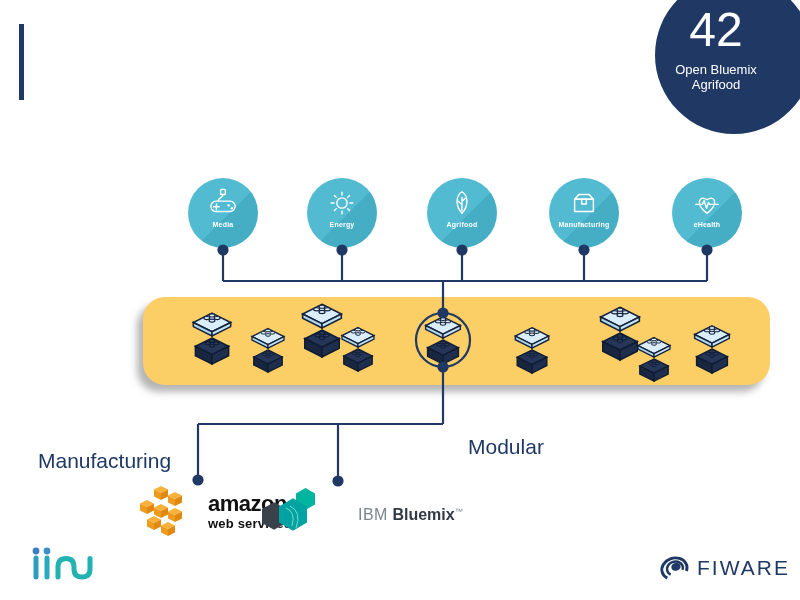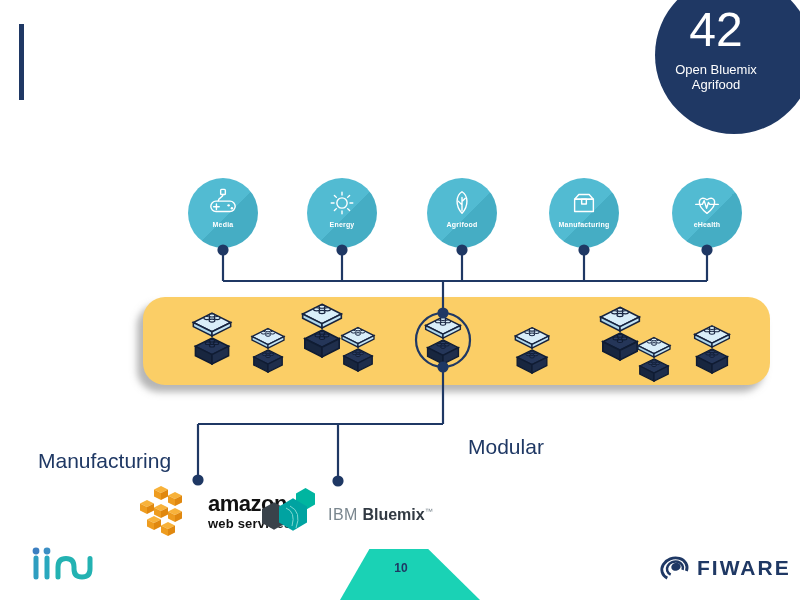--- a/index.html
+++ b/index.html
@@ -37,35 +37,35 @@
   .block{position:absolute;z-index:4;}
   .connector-overlay{position:absolute;left:0;top:0;z-index:5;pointer-events:none;}
   
   .modular-label{position:absolute;left:468px;top:412px;font-size:21px;color:#1F3864;margin-top:23px;}
   .interoperable-label{position:absolute;left:38px;top:449px;font-size:21px;color:#1F3864;}
   
   .aws-logo{position:absolute;left:139px;top:486px;display:flex;align-items:flex-start;gap:19px;}
   .aws-text{margin-left:4px;margin-top:8px;color:#111;}
   .aws-main{font-size:22px;font-weight:bold;letter-spacing:-.5px;line-height:.9;}
   .aws-sub{font-size:13px;font-weight:bold;letter-spacing:.2px;border-top:0;margin-top:2px;}
-  .bluemix-logo{position:absolute;left:262px;top:486px;display:flex;align-items:center;}
+  .bluemix-logo{position:absolute;left:262px;top:486px;display:flex;align-items:center;gap:30px;}
   .bluemix-text{margin-left:6px;font-size:16px;white-space:nowrap;}
   .bluemix-ibm{color:#7A868E;letter-spacing:.5px;}
   .bluemix-name{color:#323A43;font-weight:bold;}
   .bluemix-tm{font-size:8px;color:#7A868E;vertical-align:super;}
   
   .iirv-logo{position:absolute;left:28px;top:543px;}
   .page-trapezoid{
     position:absolute;left:340px;top:549px;width:140px;height:51px;background:#1AD2B5;
     clip-path:polygon(21% 0,63% 0,100% 100%,0 100%);
     display:flex;justify-content:center;
   }
   .page-number{margin-top:12px;margin-left:-18px;font-size:12px;font-weight:bold;color:#1F3864;}
   .fiware-logo{position:absolute;left:657px;top:551px;display:flex;align-items:center;}
-  .fiware-word{margin-left:4px;font-size:21px;color:#1F3864;letter-spacing:2px;font-weight:bold;}
+  .fiware-word{margin-left:4px;font-size:21px;color:#1F3864;letter-spacing:2px;}
   .hidden-defs{position:absolute;width:0;height:0;overflow:hidden;}
 </style>
 </head>
 <body>
 
 <div class="slide">
 
   <svg class="hidden-defs" aria-hidden="true">
     <defs>
       <symbol id="lego" viewBox="0 0 48 54">
@@ -250,23 +250,20 @@
   </div>
 
   <svg class="iirv-logo" width="76" height="42" viewBox="0 0 76 42">
     <circle cx="8" cy="8" r="3.4" fill="#3C7FC1"></circle>
     <circle cx="19" cy="8" r="3.4" fill="#3C8FC4"></circle>
     <line x1="8" y1="15" x2="8" y2="34" stroke="#2E9EC0" stroke-width="5" stroke-linecap="round"></line>
     <line x1="19" y1="15" x2="19" y2="34" stroke="#29A8BE" stroke-width="5" stroke-linecap="round"></line>
     <path d="M30,34 V24 Q30,15.5 38,15.5 Q46,15.5 46,24 V26 Q46,34 54,34 Q62,34 62,26 V15.5" fill="none" stroke="#23B2B2" stroke-width="5" stroke-linecap="round"></path>
   </svg>
 
-  <div class="page-trapezoid">
-    <span class="page-number">10</span>
-  </div>
 
   <div class="fiware-logo">
     <svg width="36" height="34" viewBox="0 0 40 40">
       <g transform="rotate(-16 20 20)" fill="none" stroke="#1F3864">
         <path d="M8,29 A15,12.5 0 1 1 32,27" stroke-width="3.4"></path>
         <path d="M13,26 A9.5,8 0 1 1 28,24.5" stroke-width="3"></path>
         <ellipse cx="21.5" cy="19" rx="5.6" ry="4.6" fill="#1F3864" stroke="none"></ellipse>
       </g>
     </svg>
     <span class="fiware-word">FIWARE</span>

